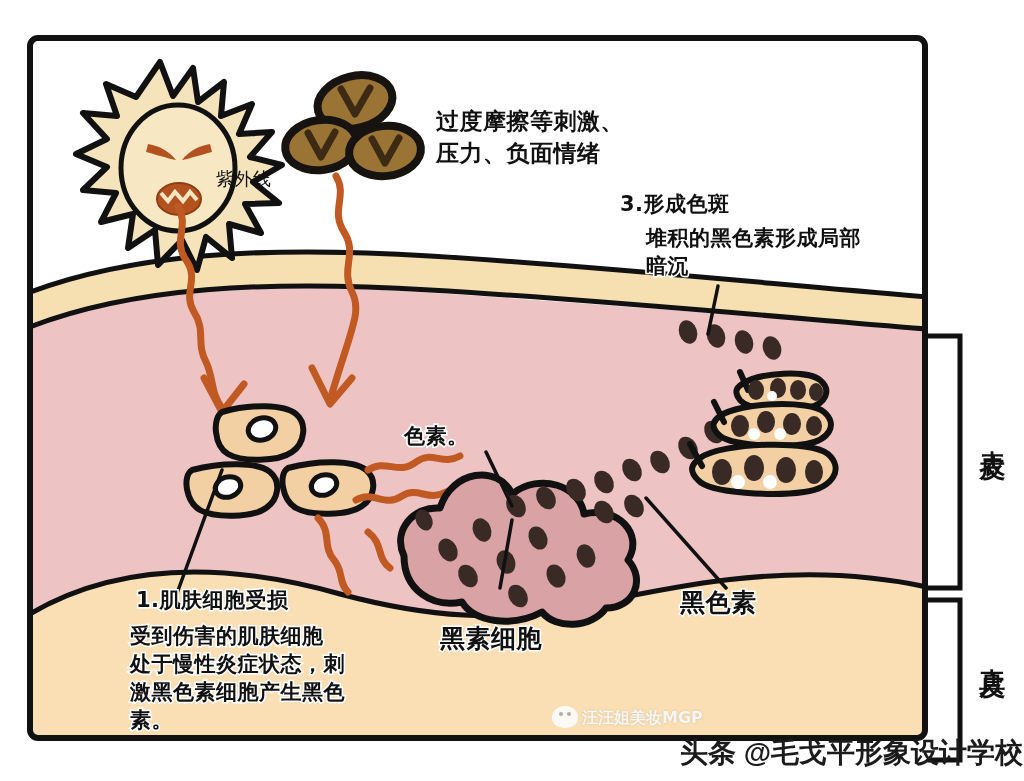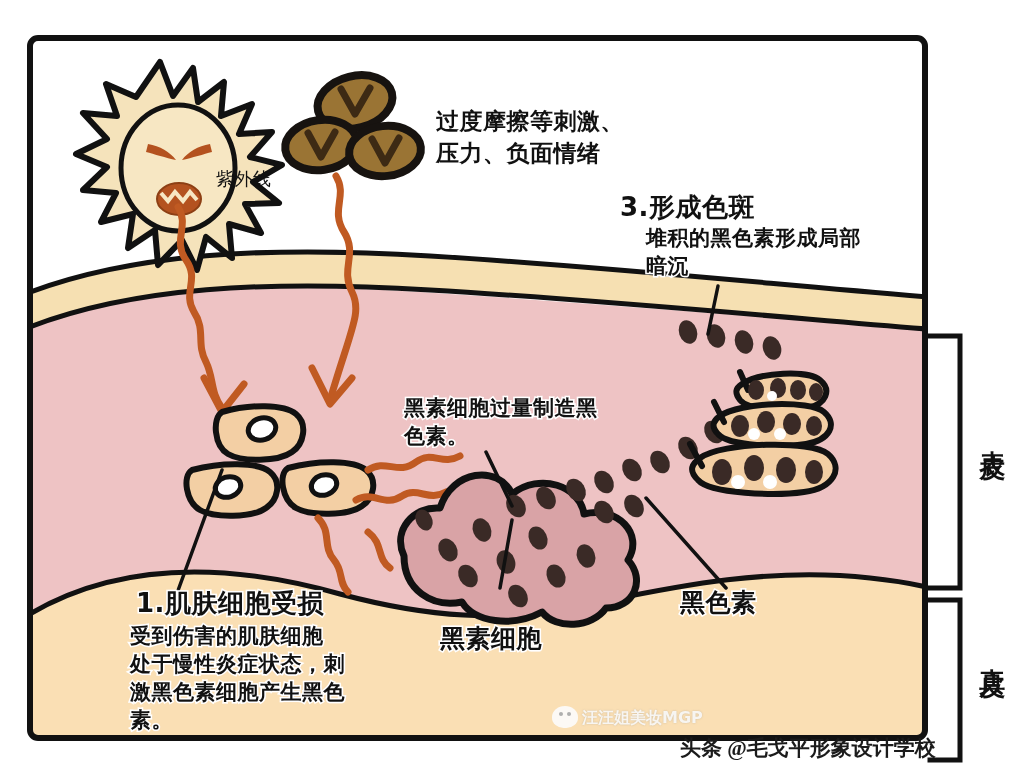--- a/index.html
+++ b/index.html
@@ -34,21 +34,21 @@
   }
   .outlined {
     paint-order: stroke fill;
     -webkit-text-stroke: 3px #ffffff;
     text-shadow:
       0 0 2px #fff, 0 0 2px #fff,
       1px 0 1px #fff, -1px 0 1px #fff,
       0 1px 1px #fff, 0 -1px 1px #fff;
   }
   .heading {
-    font-size: 26px;
+    font-size: 21px;
     font-weight: 700;
   }
   .body {
     font-size: 21px;
     font-weight: 600;
   }
   .plainlabel {
     font-size: 18px;
     font-weight: 400;
   }
@@ -58,25 +58,25 @@
   }
   .vertlabel {
     font-size: 26px;
     font-weight: 600;
     writing-mode: vertical-rl;
     text-orientation: upright;
     letter-spacing: 4px;
   }
   .watermark-head {
     position: absolute;
-    font-size: 21px;
+    font-size: 28px;
     font-weight: 700;
     color: #1b1b1b;
     white-space: pre;
-    font-family: Liberation Serif, serif;
+    font-family: Liberation Sans, sans-serif;
   }
   .watermark-wechat {
     position: absolute;
     font-size: 16px;
     font-weight: 700;
     color: rgba(252, 252, 252, 0.88);
     white-space: pre;
     font-family: "DejaVu Sans", "Liberation Sans", sans-serif;
     text-shadow: 0 0 2px rgba(120,120,120,0.35);
   }
@@ -293,21 +293,20 @@
 
   <div class="txt plainlabel" style="left:216px; top:168px;">紫外线</div>
 
   <div class="txt body" style="left:436px; top:107px; font-size:23px;">过度摩擦等刺激、</div>
   <div class="txt body" style="left:436px; top:139px; font-size:23px;">压力、负面情绪</div>
 
   <div class="txt heading outlined" style="left:620px; top:192px;">3.形成色斑</div>
   <div class="txt body outlined" style="left:646px; top:226px;">堆积的黑色素形成局部</div>
   <div class="txt body outlined" style="left:646px; top:254px;">暗沉</div>
 
-  <div class="txt body outlined" style="left:404px; top:396px;">黑素细胞过量制造黑</div>
   <div class="txt body outlined" style="left:404px; top:424px;">色素。</div>
 
   <div class="txt heading outlined" style="left:104px; top:588px;margin-left:32px;">1.肌肤细胞受损</div>
   <div class="txt body outlined" style="left:130px; top:624px;">受到伤害的肌肤细胞</div>
   <div class="txt body outlined" style="left:130px; top:680px;">激黑色素细胞产生黑色</div>
   <div class="txt body outlined" style="left:130px; top:652px;">处于慢性炎症状态，刺</div>
   <div class="txt body outlined" style="left:130px; top:708px;">素。</div>
 
   <div class="txt biglabel outlined" style="left:440px; top:588px;margin-top:36px;">黑素细胞</div>
   <div class="txt biglabel outlined" style="left:680px; top:588px;">黑色素</div>

